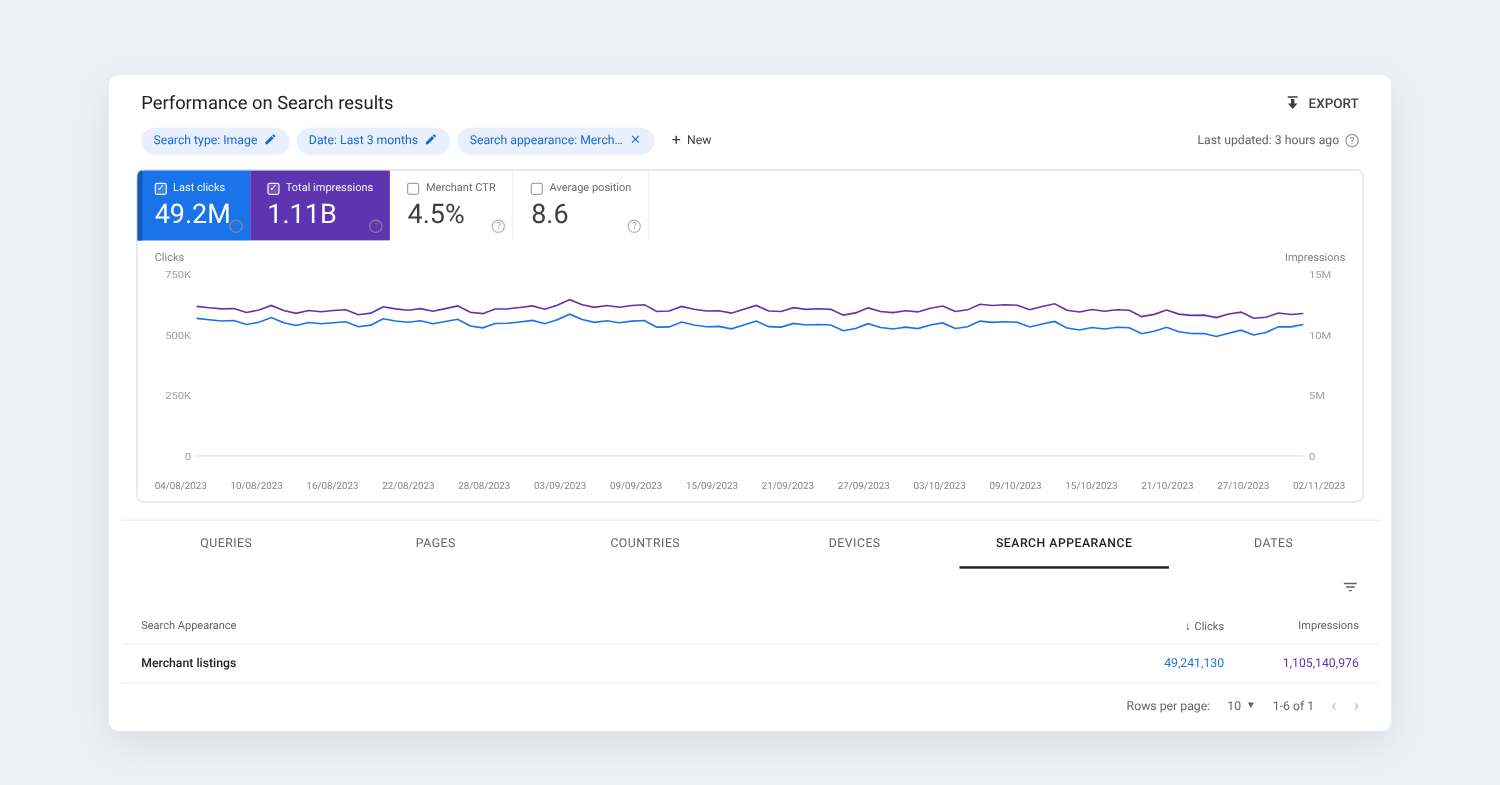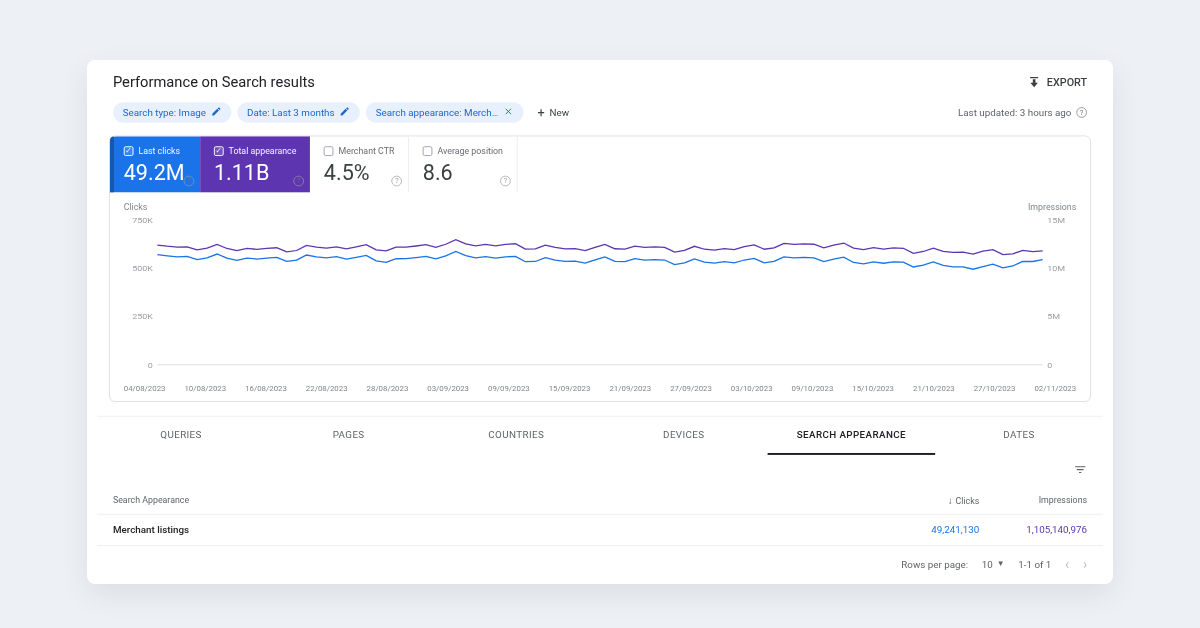--- a/index.html
+++ b/index.html
@@ -122,21 +122,21 @@
         <div class="mh">
               <span class="chk on"></span>
               <span>Last clicks</span>
             </div>
         <div class="val">49.2M</div>
         <span class="h2 help">?</span>
       </div>
       <div class="metric imp">
         <div class="mh">
               <span class="chk on"></span>
-              <span>Total appearance</span>
+              <span>Total impressions</span>
             </div>
         <div class="val">1.11B</div>
         <span class="h2 help">?</span>
       </div>
       <div class="metric off">
         <div class="mh">
               <span class="chk"></span>
               <span>Merchant CTR</span>
             </div>
         <div class="val">4.5%</div>
@@ -224,19 +224,19 @@
           <div class="td-imp">1,105,140,976</div>
         </div>
       </div>
 
   <div class="pager">
     <span>Rows per page:</span>
     <span class="sel">
       <span>10</span>
           <span class="caret">▼</span>
     </span>
-    <span>1-1 of 1</span>
+    <span>1-6 of 1</span>
     <span class="nav">‹</span>
     <span class="nav">›</span>
   </div>
 
 </div>
   </div>
 
 </body></html>

